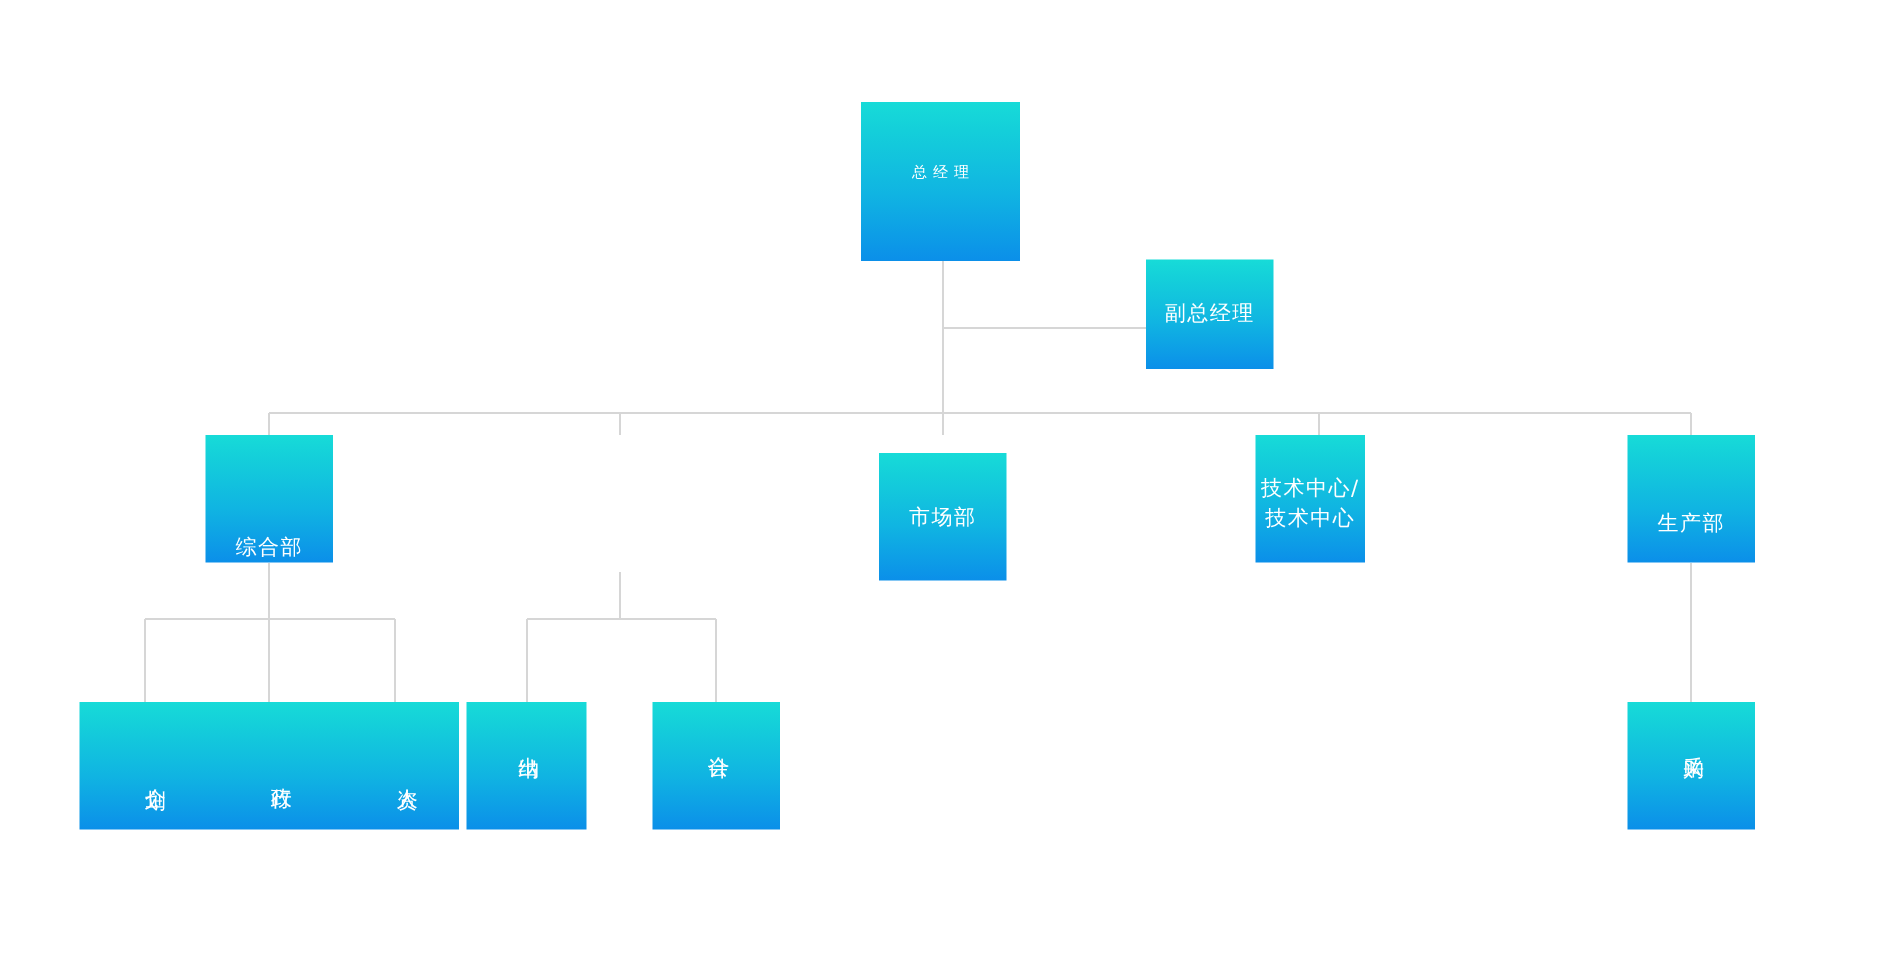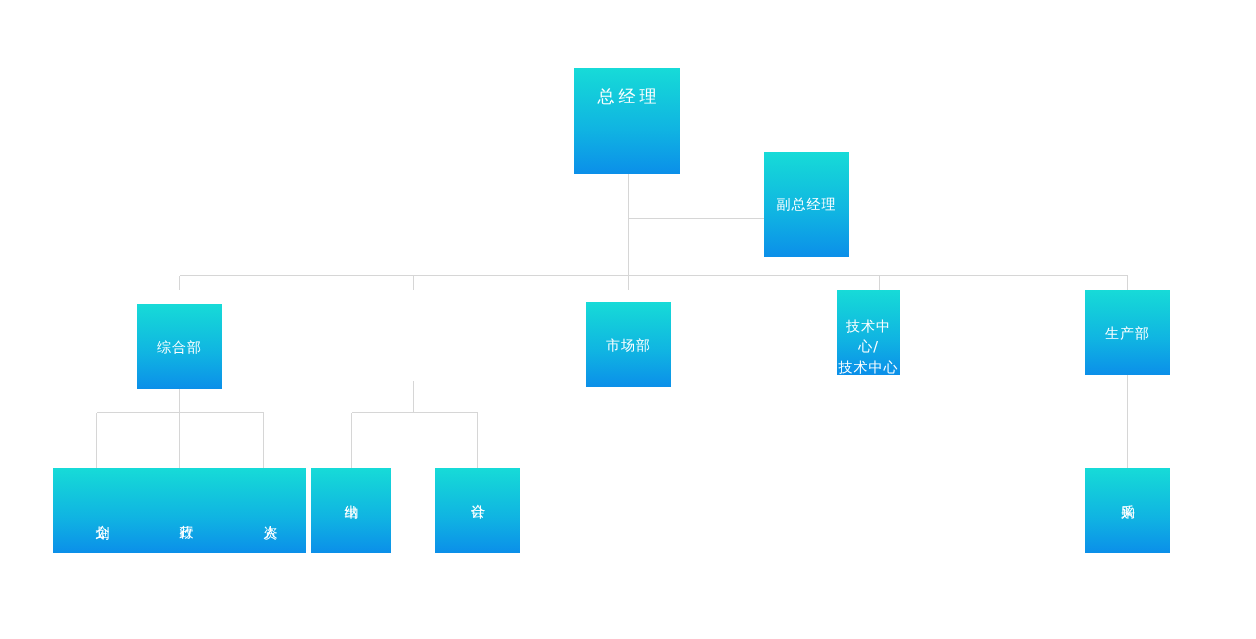--- a/index.html
+++ b/index.html
@@ -40,25 +40,25 @@
     justify-content: center;
     text-align: center;
     line-height: 1.28;
     font-weight: 400;
     letter-spacing: 0.5px;
     -webkit-font-smoothing: antialiased;
   }
 
   
   .node-exec {
-    font-size: 17px;
+    font-size: 10px;
     letter-spacing: 4px;
     text-indent: 4px;
     align-items: flex-start;
-    padding-top: 18px;
+    padding-top: 42px;
     font-family: Liberation Serif, serif;
   }
   .node-exec-2 {
     font-size: 14px;
     letter-spacing: 1px;
     align-items: center;
   }
 
   
   .node-dept {
@@ -140,41 +140,41 @@
       <path d="M 477.5 412.5 L 477.5 468"></path>
 
       <path d="M 1127.5 375 L 1127.5 468"></path>
     </g>
   </svg>
 
   <div class="node node-exec" style="left:574px; top:68px; width:106px; height:106px;">
     <span>总经理</span>
   </div>
 
-  <div class="node node-exec-2" style="left:764px; top:152px; width:85px; height:105px;text-align:right;">
+  <div class="node node-exec-2" style="left:764px; top:173px; width:85px; height:73px;text-align:right;">
     <span>副总经理</span>
   </div>
 
-  <div class="node node-dept" style="left:137px; top:304px; width:85px; height:85px;">
+  <div class="node node-dept" style="left:137px; top:290px; width:85px; height:85px;align-items:flex-end;">
     <span>综合部</span>
   </div>
 
 
   <div class="node node-dept" style="left:586px; top:302px; width:85px; height:85px;">
     <span>市场部</span>
   </div>
 
-  <div class="node node-dept node-dept-two-line" style="left:837px; top:290px; width:63px; height:85px;">
+  <div class="node node-dept node-dept-two-line" style="left:837px; top:290px; width:73px; height:85px;">
     <span>
       <span>技术中心/</span><br>
       <span>技术中心</span>
     </span>
   </div>
 
-  <div class="node node-dept" style="left:1085px; top:290px; width:85px; height:85px;">
+  <div class="node node-dept" style="left:1085px; top:290px; width:85px; height:85px;align-items:center;">
     <span>生产部</span>
   </div>
 
   <div class="node node-group" style="left:53px; top:468px; width:253px; height:85px;">
     <span class="stack-label" style="left:43px;">企划</span>
     <span class="stack-label" style="left:127px;">行政</span>
     <span class="stack-label" style="left:211px;">人资</span>
   </div>
 
   <div class="node node-unit" style="left:311px; top:468px; width:80px; height:85px;">

